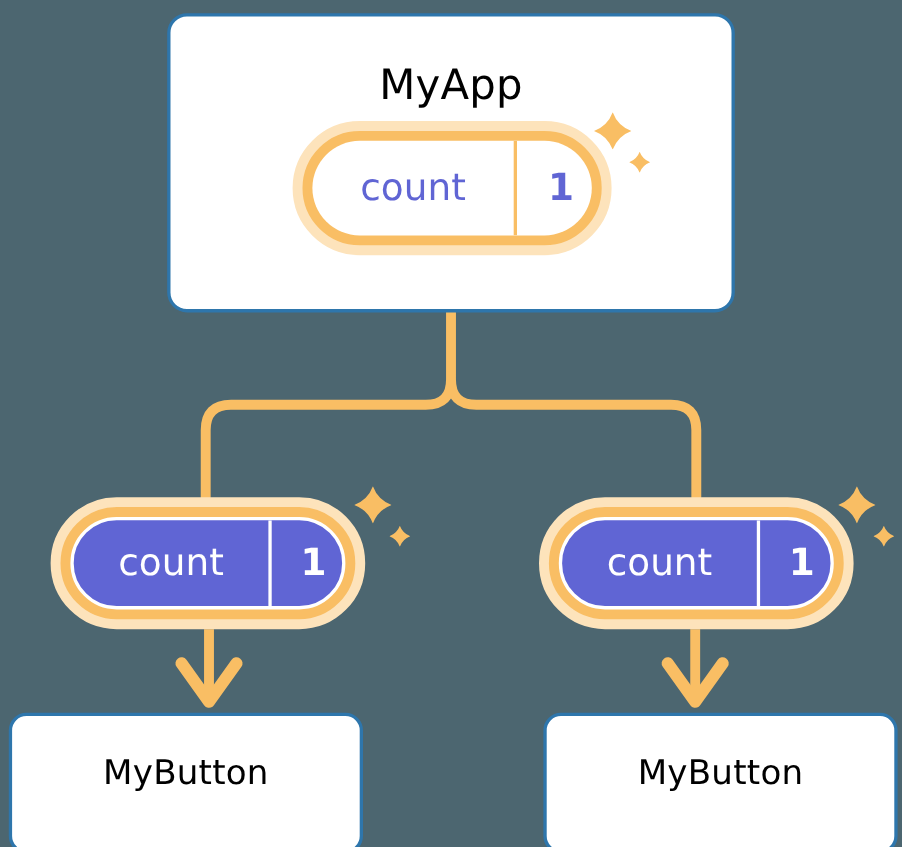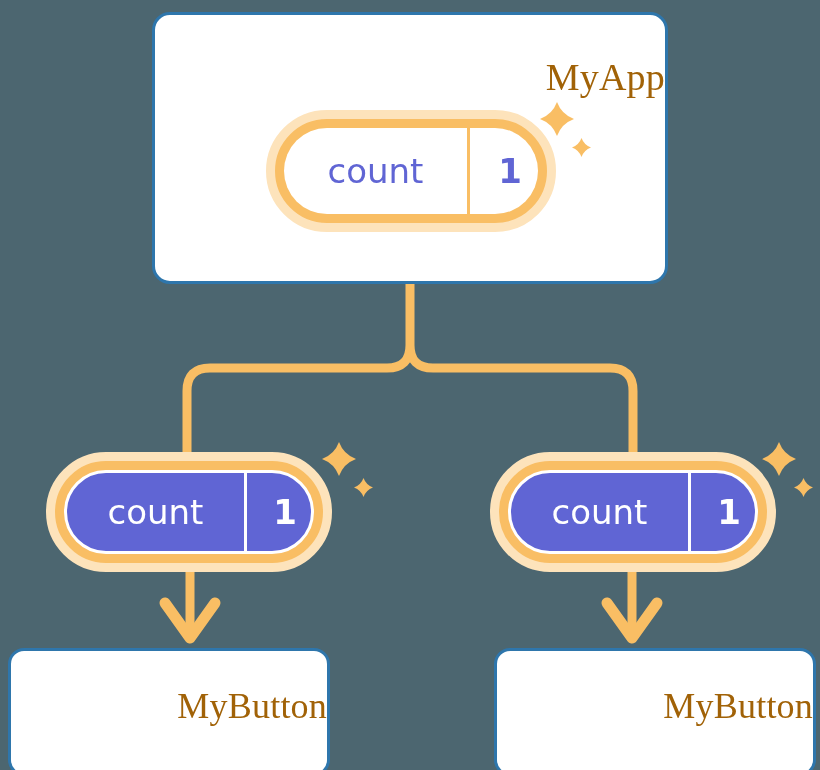--- a/index.html
+++ b/index.html
@@ -47,43 +47,42 @@
     top: 12px;
     width: 516px;
     height: 272px;
     border-radius: 18px;
   }
 
   .card-title {
     position: absolute;
     left: 0;
     width: 100%;
-    text-align: right;
-    color: #a16207;
+    text-align: center;
+    color: #000000;
     letter-spacing: .2px;
-    font-family: Liberation Serif, serif;
   }
 
   #app-card .card-title {
     top: 40px;
     font-size: 38px;
   }
 
   .btn-card {
     width: 322px;
     height: 128px;
     top: 648px;
     border-radius: 16px;
   }
   #btn-card-left  { left: 8px; }
   #btn-card-right { left: 494px; }
 
   .btn-card .card-title {
     top: 34px;
-    font-size: 36px;
+    font-size: 31px;
   }
 
   
   .pill {
     position: absolute;
     z-index: 3;
     box-sizing: border-box;
     display: flex;
     align-items: stretch;
     

